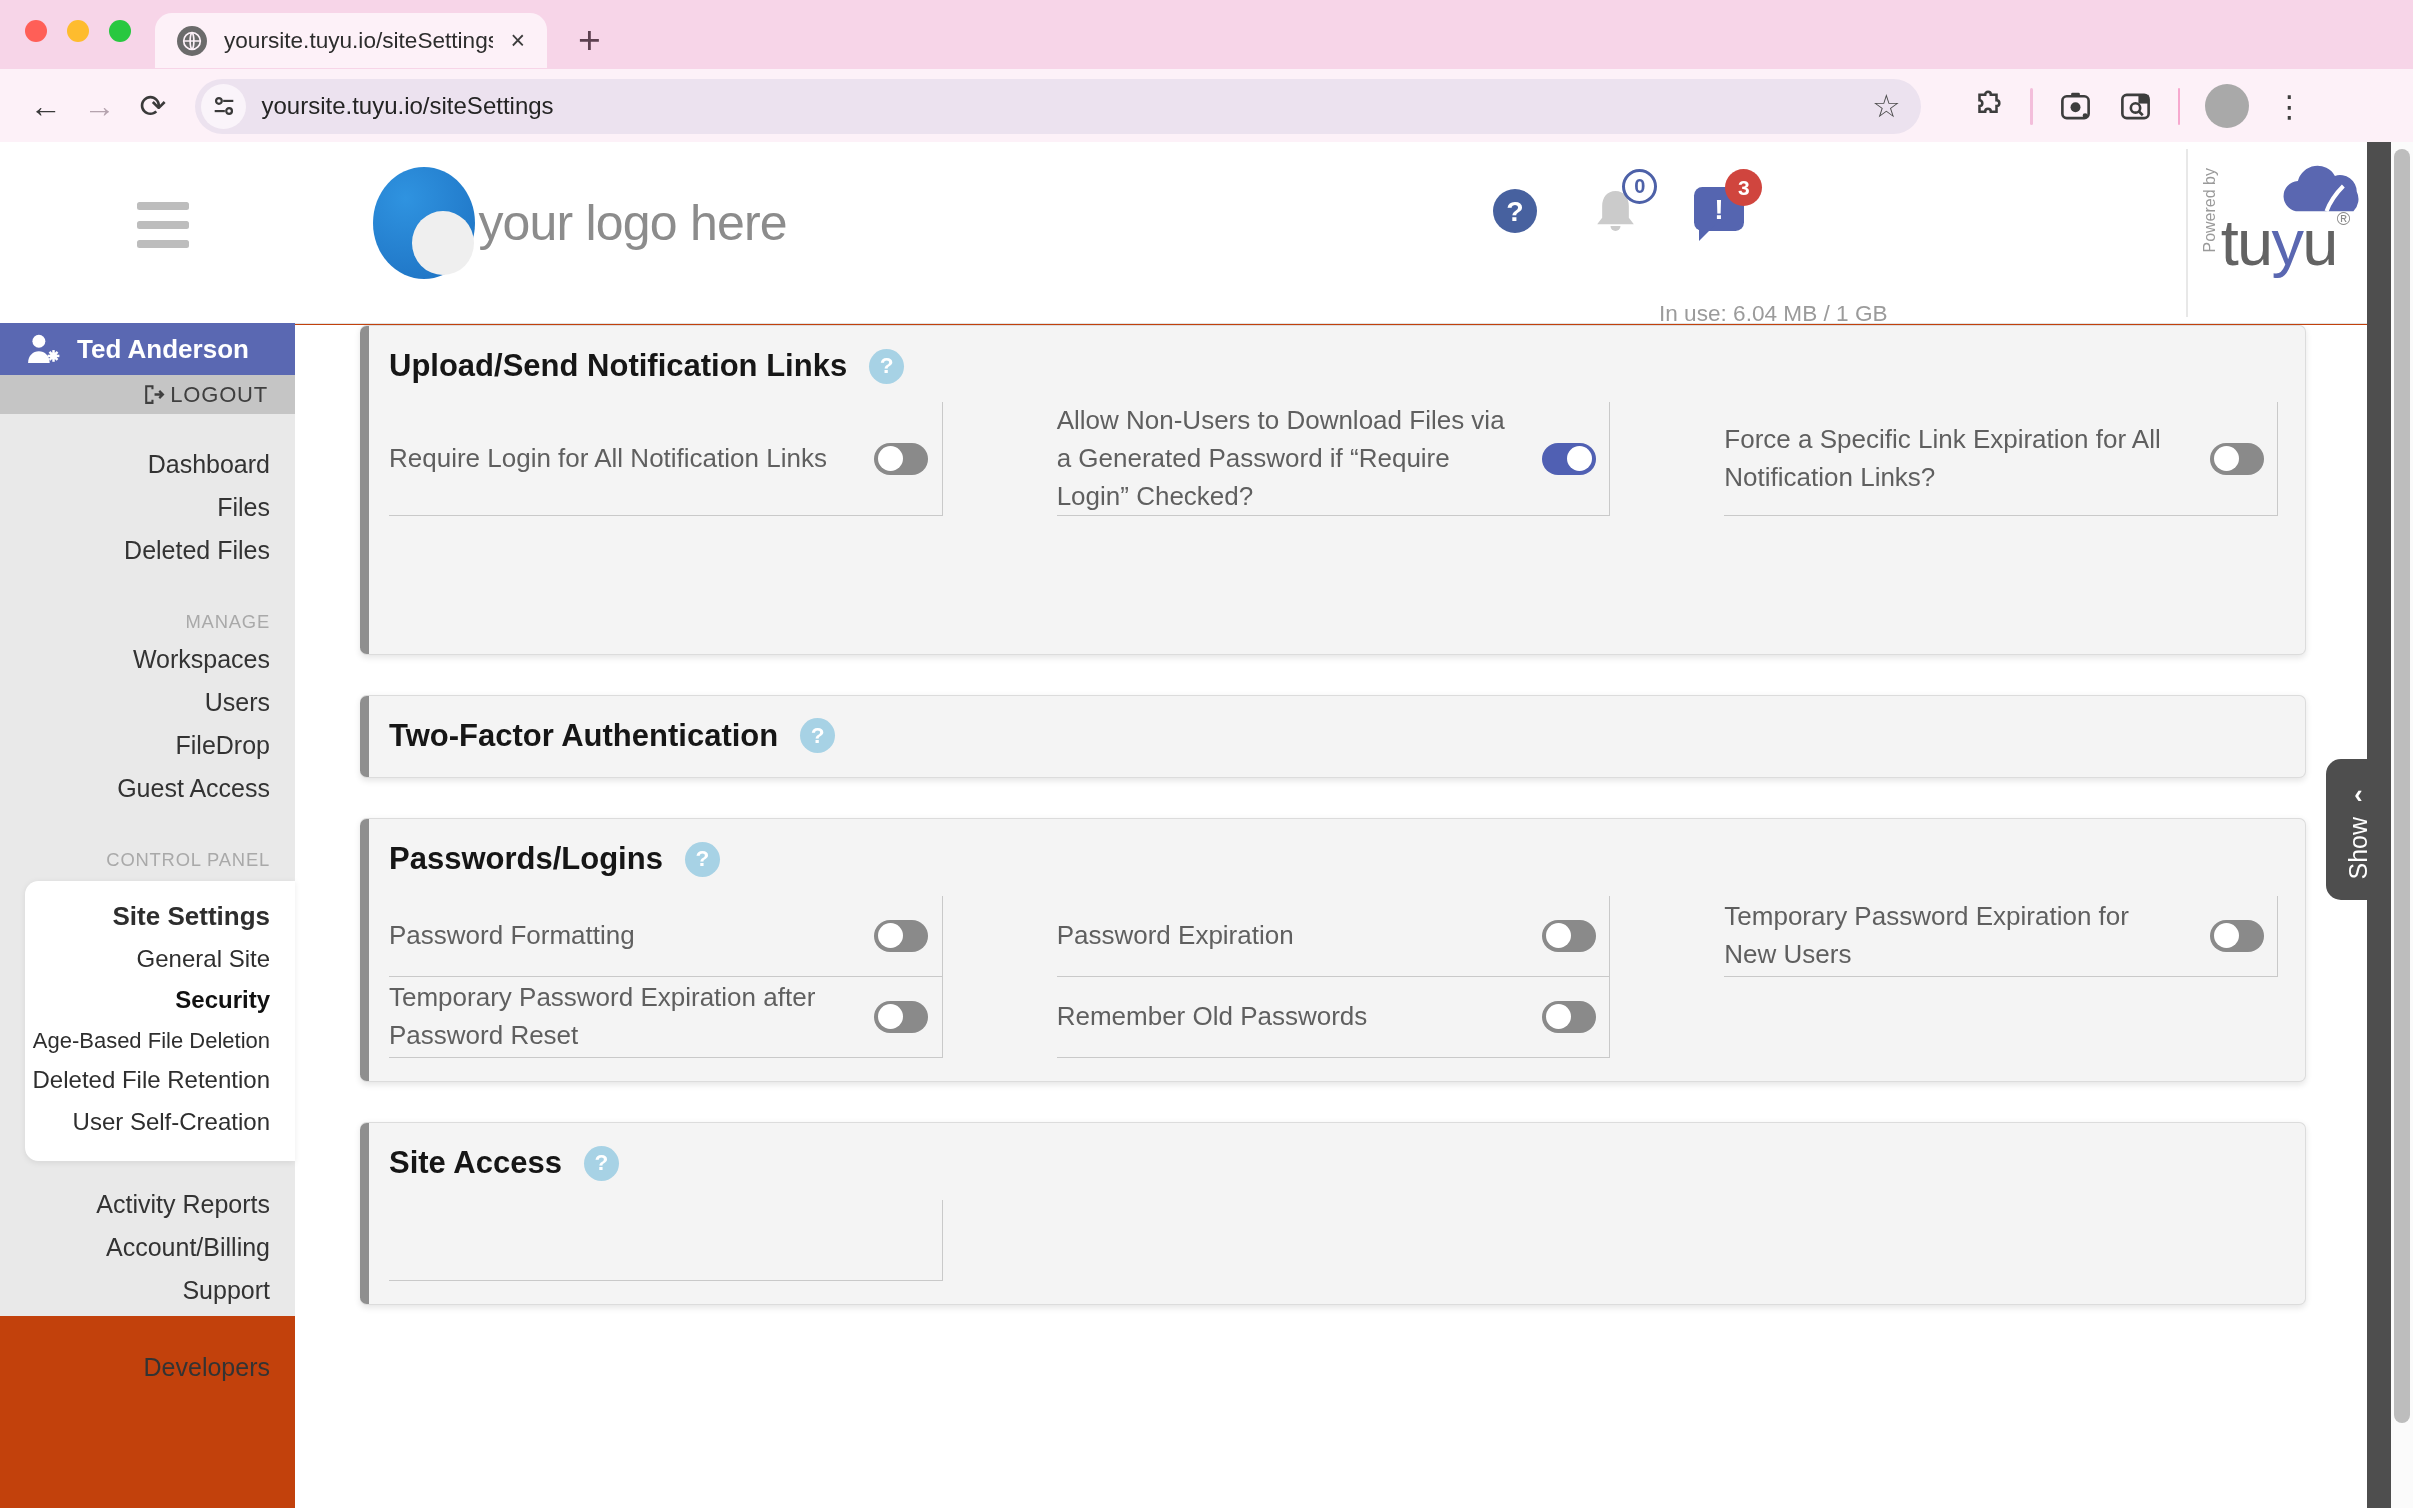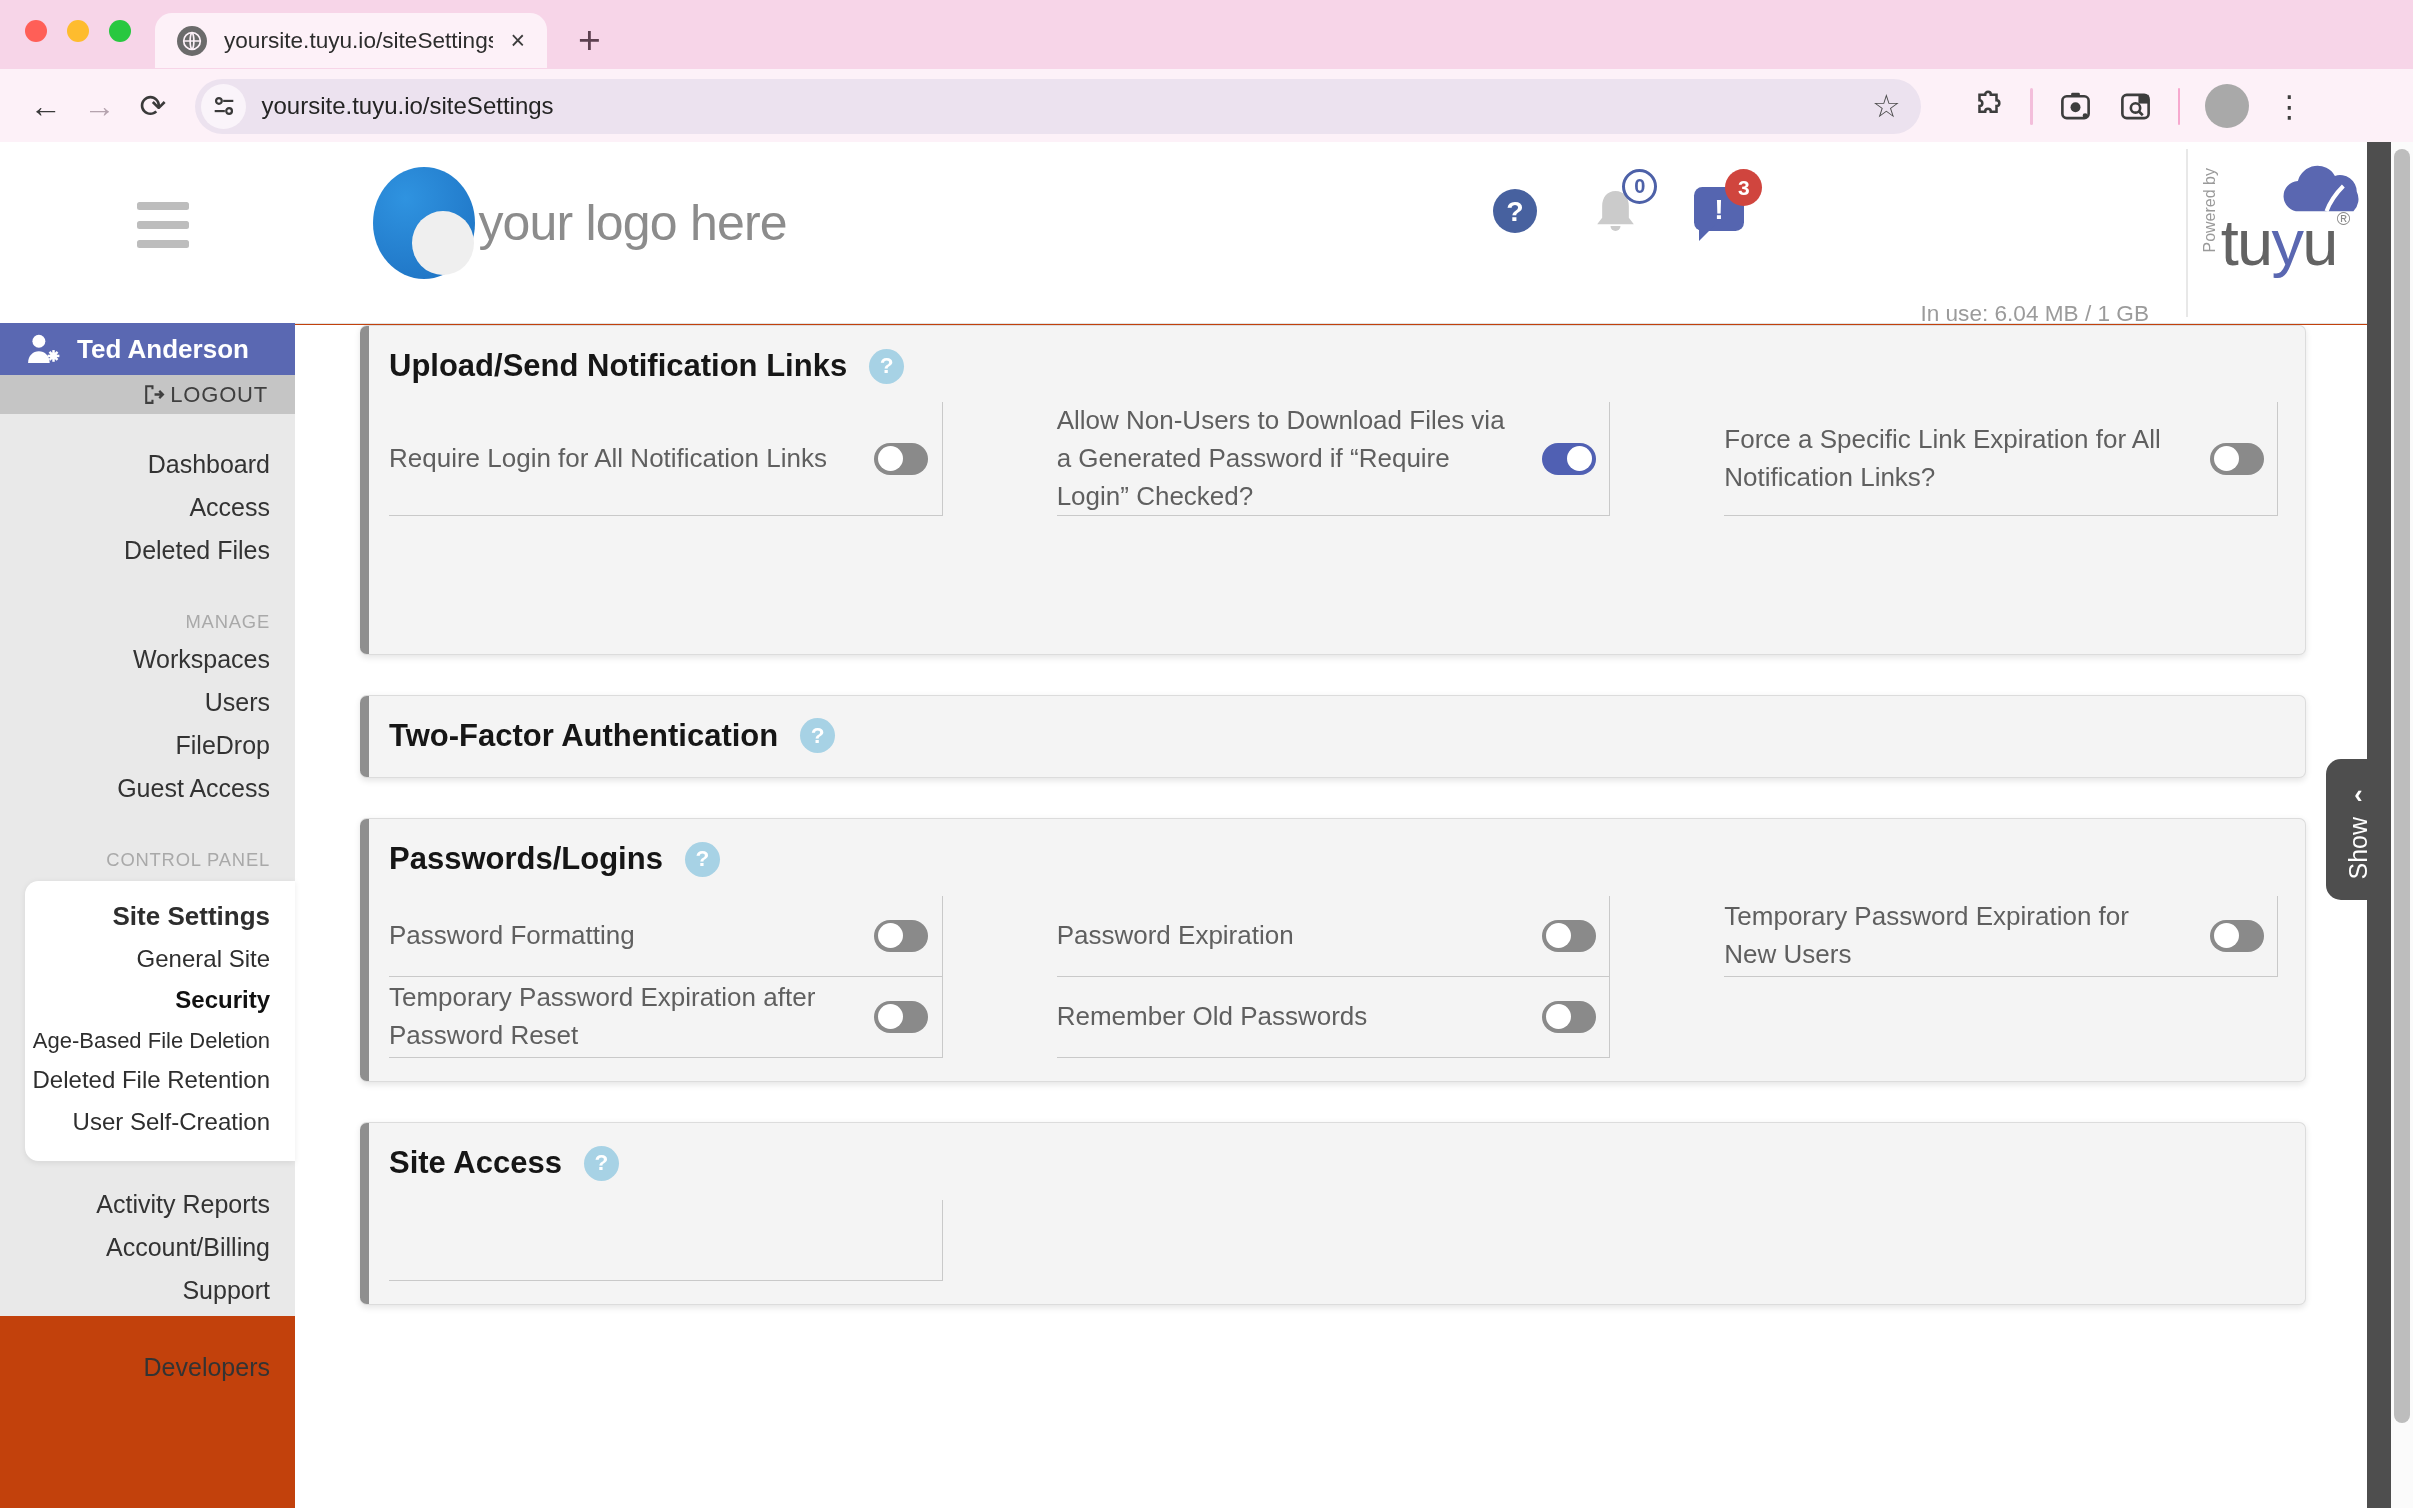--- a/index.html
+++ b/index.html
@@ -52,21 +52,21 @@
     border:3.4px solid #4d61a8;color:#4d61a8;font-size:20px;font-weight:bold;display:flex;align-items:center;justify-content:center;}
   .chatwrap{position:relative;margin-top:13.4px;}
   .chatbox{width:50px;height:44px;background:#5565b0;border-radius:8.4px;color:#fff;font-weight:bold;font-size:28.5px;
     display:flex;align-items:center;justify-content:center;}
   .chatbox:after{content:"";position:absolute;left:5px;bottom:-10px;border:8.4px solid transparent;border-top-color:#5565b0;border-left-color:#5565b0;}
   .badge3{position:absolute;right:-18.4px;top:-18.4px;width:37px;height:37px;border-radius:50%;background:#d0453e;
     color:#fff;font-size:21px;font-weight:bold;display:flex;align-items:center;justify-content:center;}
   .usagebar{position:absolute;left:1743px;top:186px;width:406px;height:37px;background:#e4e4e4;
     border:1.7px solid #b9b9b9;border-radius:8.4px;display:flex;align-items:center;padding-left:11.7px;
     font-size:23.5px;color:#3c3c3c;}
-  .usagelabel{position:absolute;left:1659px;top:159px;width:490px;text-align:right;font-size:22.6px;color:#9b9b9b;}
+  .usagelabel{position:absolute;left:1659px;top:159px;width:490px;text-align:left;font-size:22.6px;color:#9b9b9b;}
   .searchbox{position:absolute;left:1458px;top:270px;width:691px;height:62px;background:#fff;
     border:1.7px solid #cfcfcf;border-radius:10px;display:flex;align-items:center;}
   .searchbox input{flex:1;border:none;outline:none;font-size:25px;color:#444;background:transparent;
     font-family:inherit;padding:0 8.4px;}
   .searchbox input::placeholder{color:#9e9e9e;}
   .mag{margin-left:13.4px;flex:0 0 auto;}
   .dropseg{flex:0 0 auto;width:59px;height:100%;border-left:1.7px solid #d6d6d6;display:flex;align-items:center;justify-content:center;
     color:#4c5ea8;font-size:22px;}
   .hdr-sep{position:absolute;left:2186px;top:6.7px;width:1.7px;height:168px;background:#e8e8e8;}
   .tuyu{position:absolute;left:2201px;top:23.5px;display:flex;align-items:flex-end;}
@@ -282,21 +282,21 @@
     </div>
     <div class="logoutbar">
       <svg width="25" height="25" viewBox="0 0 24 24">
           <path d="M4 3h8v4h-2V5H6v14h4v-2h2v4H4z" fill="#3f3f3f"></path>
           <path d="M13 12h8m-3.5-3.5L21 12l-3.5 3.5" stroke="#3f3f3f" stroke-width="2.2" fill="none"></path>
         </svg>
       <span>LOGOUT</span>
     </div>
     <ul class="snav" id="nav-top">
         <li>Dashboard</li>
-        <li>Access</li>
+        <li>Files</li>
         <li>Deleted Files</li>
       </ul>
     <div class="seclabel">MANAGE</div>
     <ul class="snav" id="nav-manage" style="padding-top:5px;">
         <li>Workspaces</li>
         <li>Users</li>
         <li>FileDrop</li>
         <li>Guest Access</li>
       </ul>
     <div class="seclabel">CONTROL PANEL</div>

